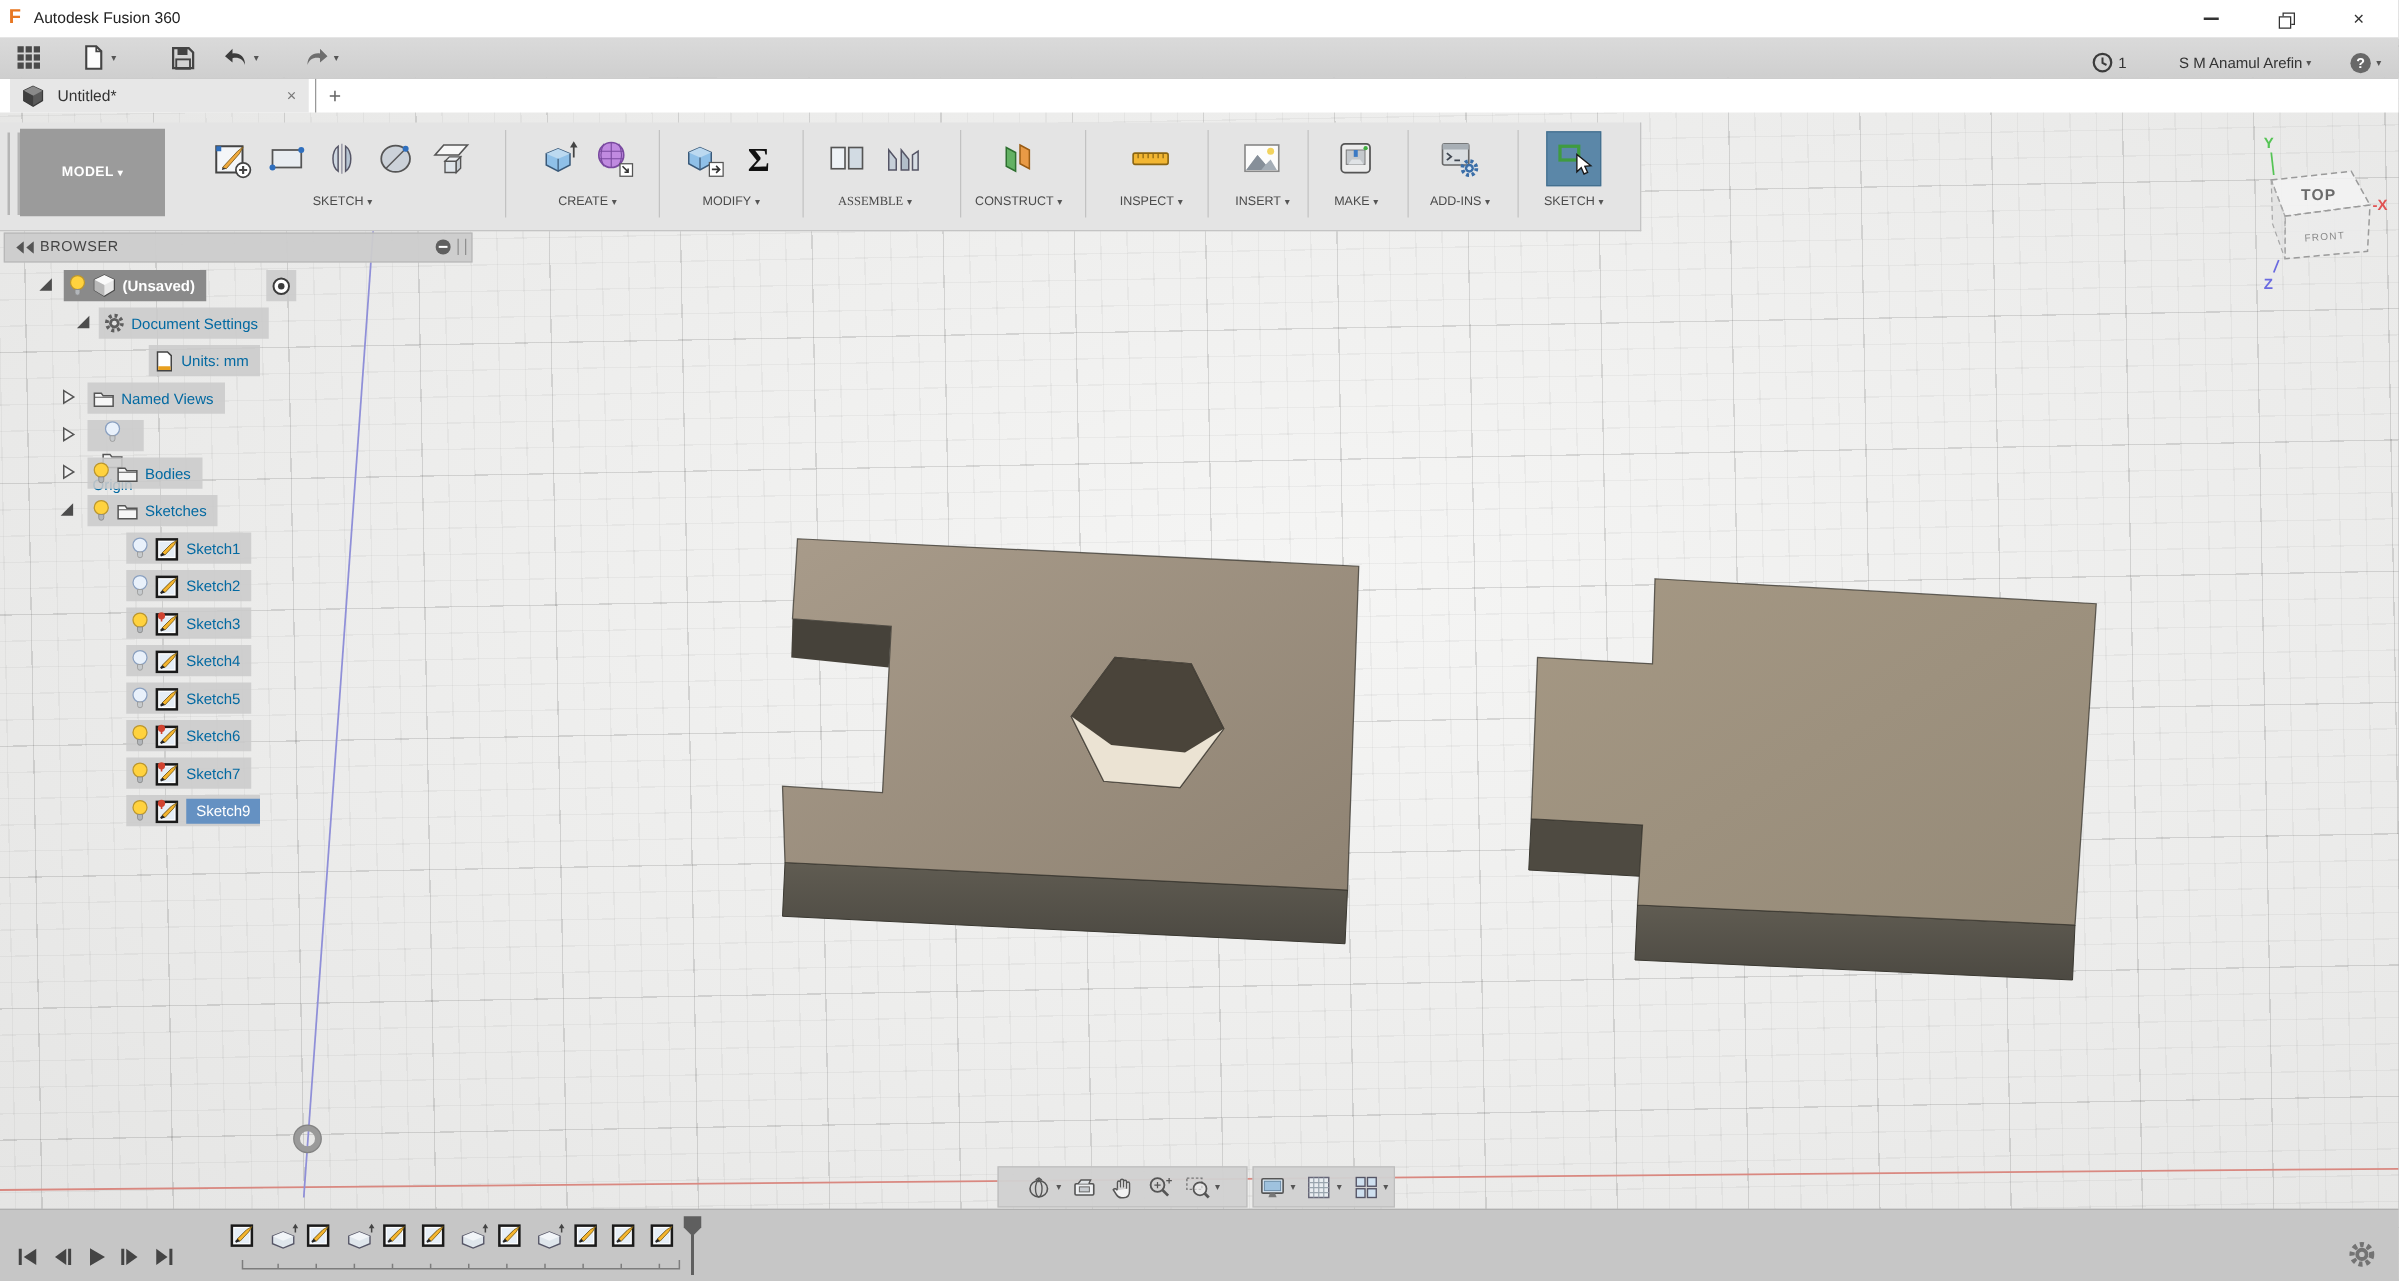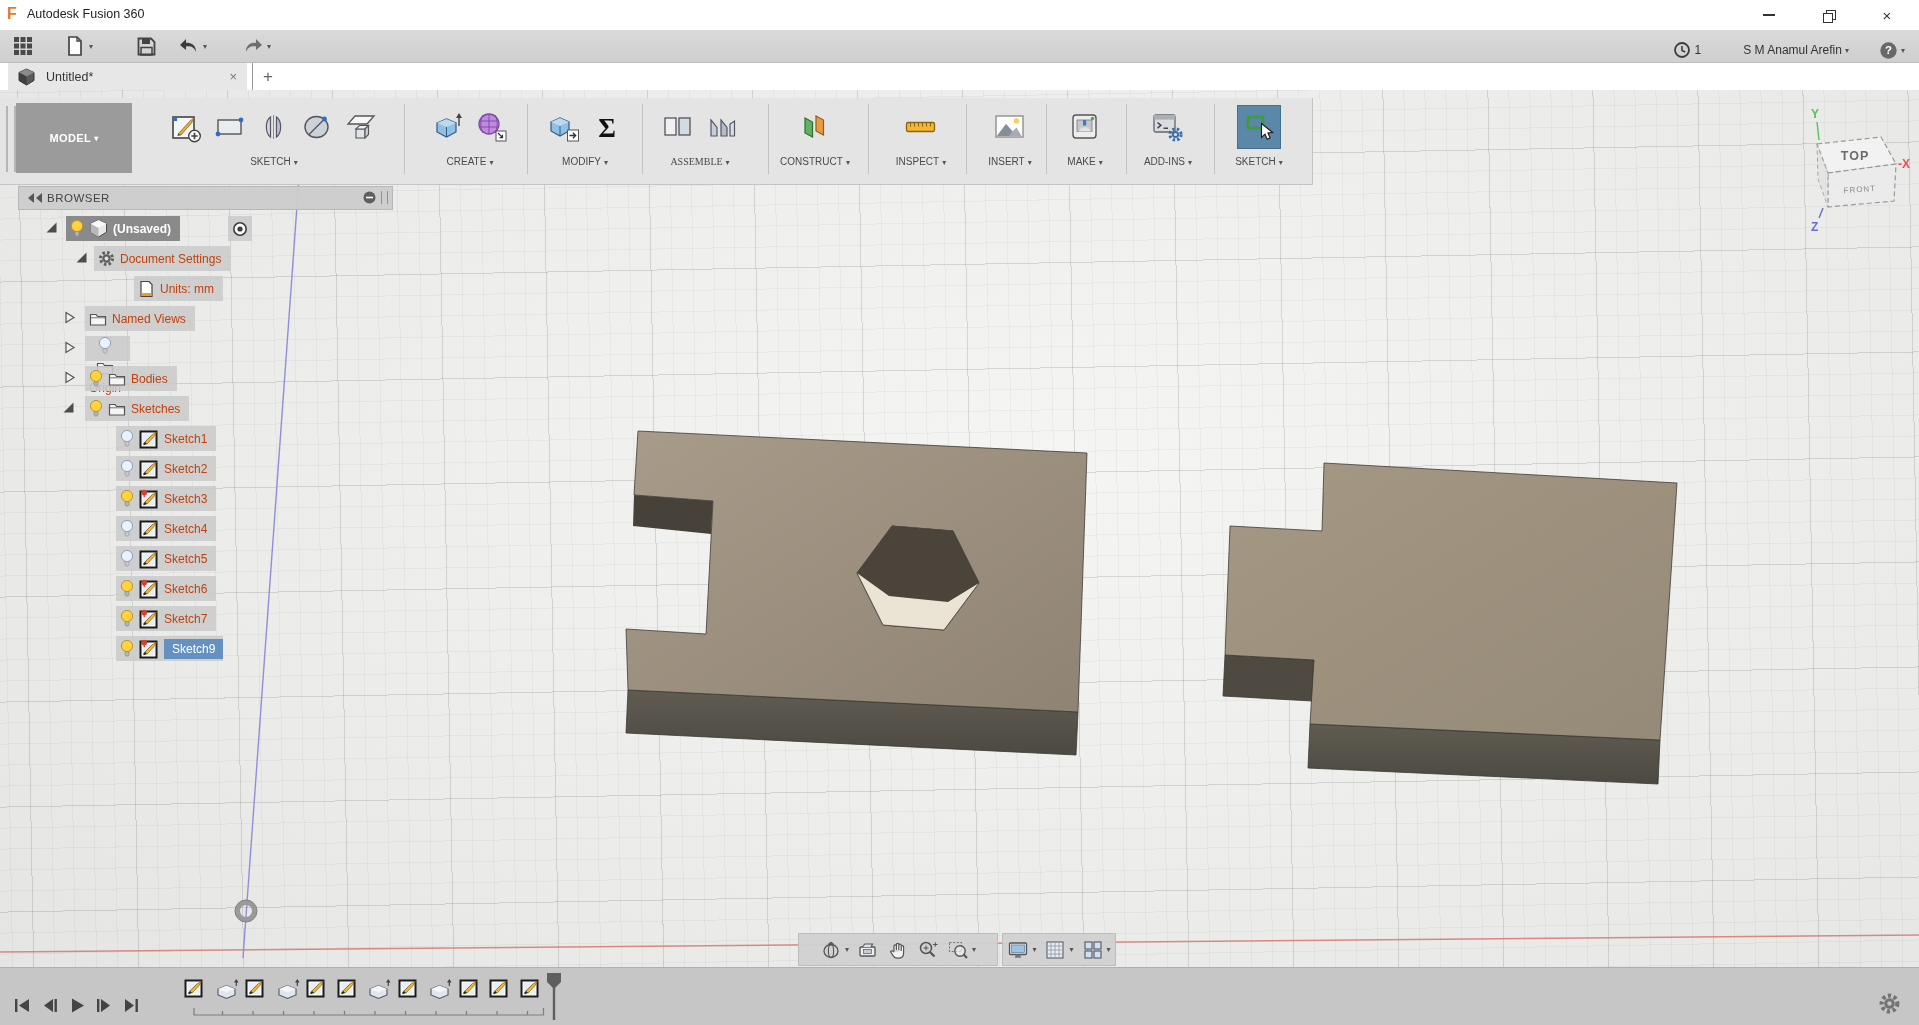--- a/index.html
+++ b/index.html
@@ -56,32 +56,32 @@
             display:flex;align-items:center;justify-content:center;font-size:11px;font-weight:bold;letter-spacing:.4px;}
   .modelbox .caret{color:#fff;}
   .rib-group{position:absolute;top:4px;height:78px;display:flex;flex-direction:column;align-items:center;}
   .rib-icons{display:flex;align-items:center;justify-content:center;height:50px;}
   .rib-cell{width:44px;height:44px;display:flex;align-items:center;justify-content:center;}
   .rib-cell.hl{width:42px;height:42px;background:#5b87a8;border:1px solid #44708f;}
   .rib-label{margin-top:4px;font-size:10px;color:#4a4a4a;white-space:nowrap;}
   .ribsep{position:absolute;top:6px;width:1px;height:70px;background:#c2c2c2;}
 
   
-  .browser{left:18px;top:186px;width:400px;height:500px;z-index:40;}
+  .browser{left:3px;top:186px;width:400px;height:500px;z-index:40;}
   .brheader{position:absolute;left:0;top:0;width:373px;height:22px;background:rgba(204,204,204,0.95);
             border:1px solid #b8b8b8;display:flex;align-items:center;}
   .brheader .lbl{font-size:11.5px;color:#444;letter-spacing:.5px;margin-left:28px;}
   .collapse2{position:absolute;left:8px;top:6px;}
   .minuscir{position:absolute;right:16px;top:4px;}
   .grip2{position:absolute;right:4px;top:4px;width:5px;height:13px;border-left:1.6px solid #8f8f8f;border-right:1.6px solid #8f8f8f;}
   .br-row{position:absolute;height:26px;}
   .br-arrow{position:absolute;top:4px;width:16px;height:16px;}
   .pill{position:absolute;top:0;display:inline-flex;align-items:center;gap:5px;height:25px;
         background:rgba(203,203,203,0.88);padding:0 9px 0 4px;}
-  .pill .txt{font-size:12px;color:#c2410c;white-space:nowrap;}
+  .pill .txt{font-size:12px;color:#0369a1;white-space:nowrap;}
   .pill.dark{background:#8a8a8a;}
   .pill.dark .txt{color:#fff;font-weight:bold;}
   .txt.sel{background:#6591c2;color:#fff;padding:3px 8px;margin-right:-9px;}
   .radiopill{position:absolute;top:0;height:25px;display:flex;align-items:center;background:rgba(203,203,203,0.88);
              padding:0 4px;margin-left:2px;}
 
   
   .viewcube{left:1793px;top:104px;width:126px;height:130px;z-index:10;}
 
   

